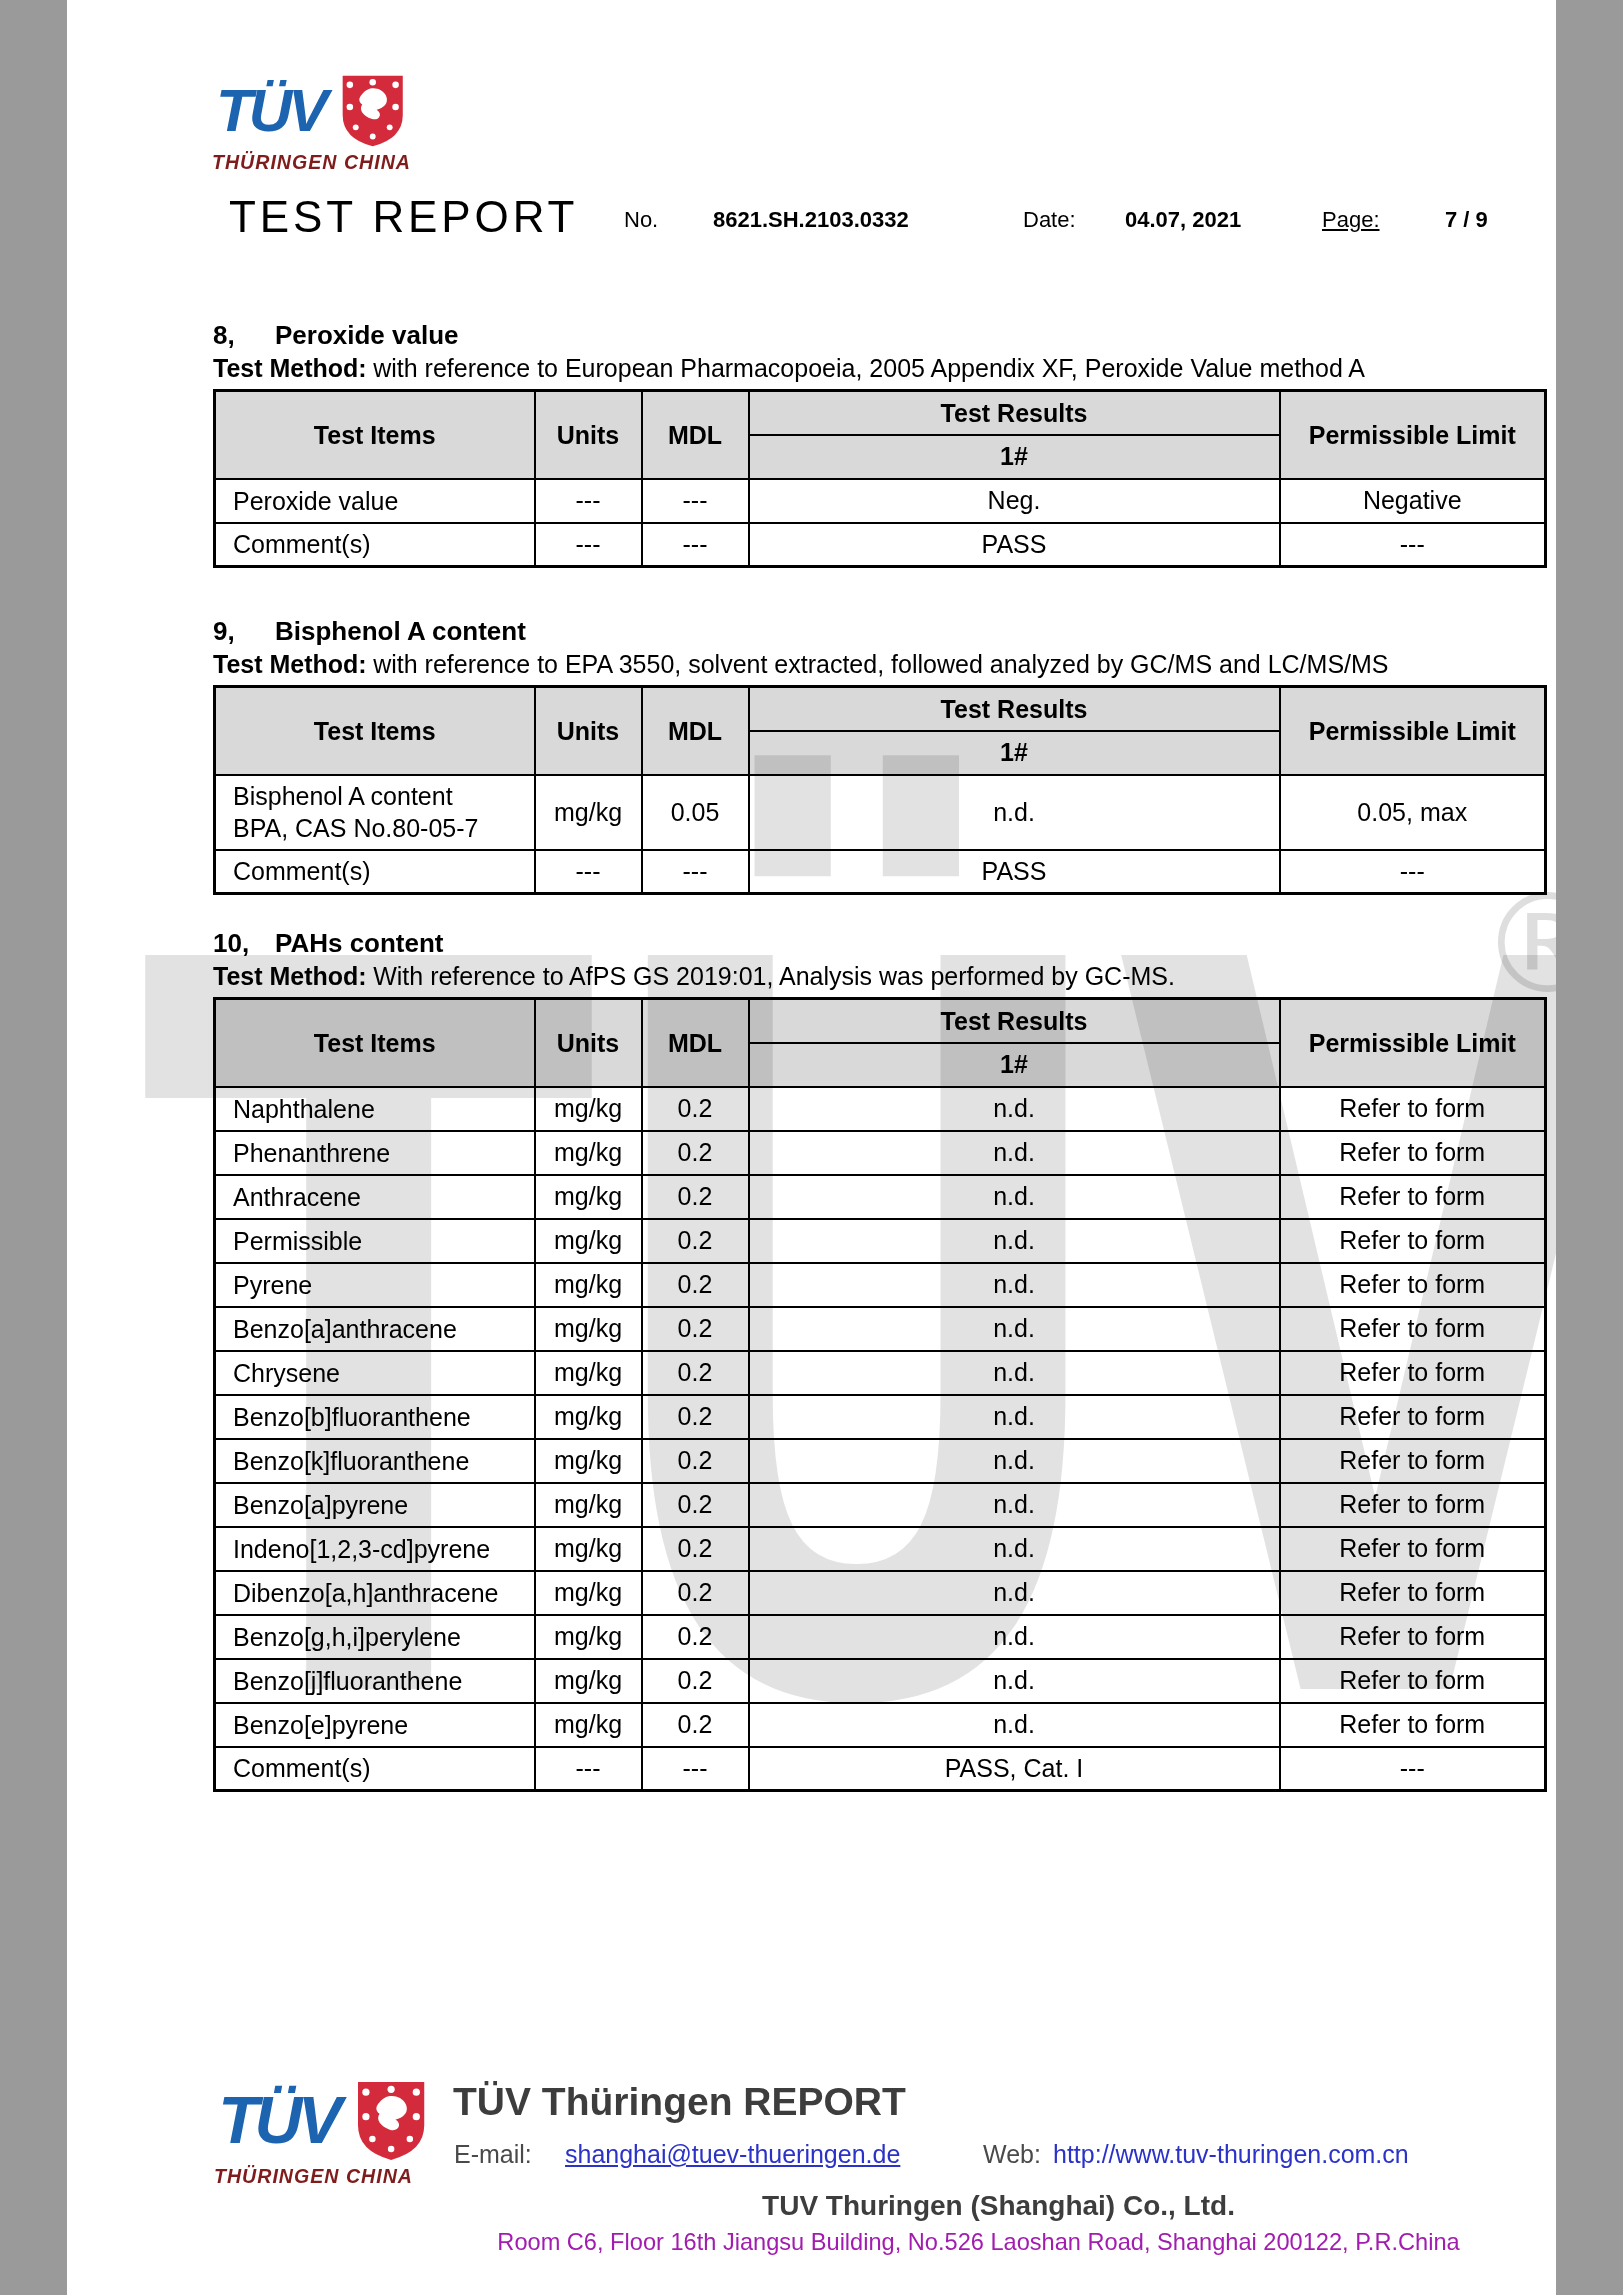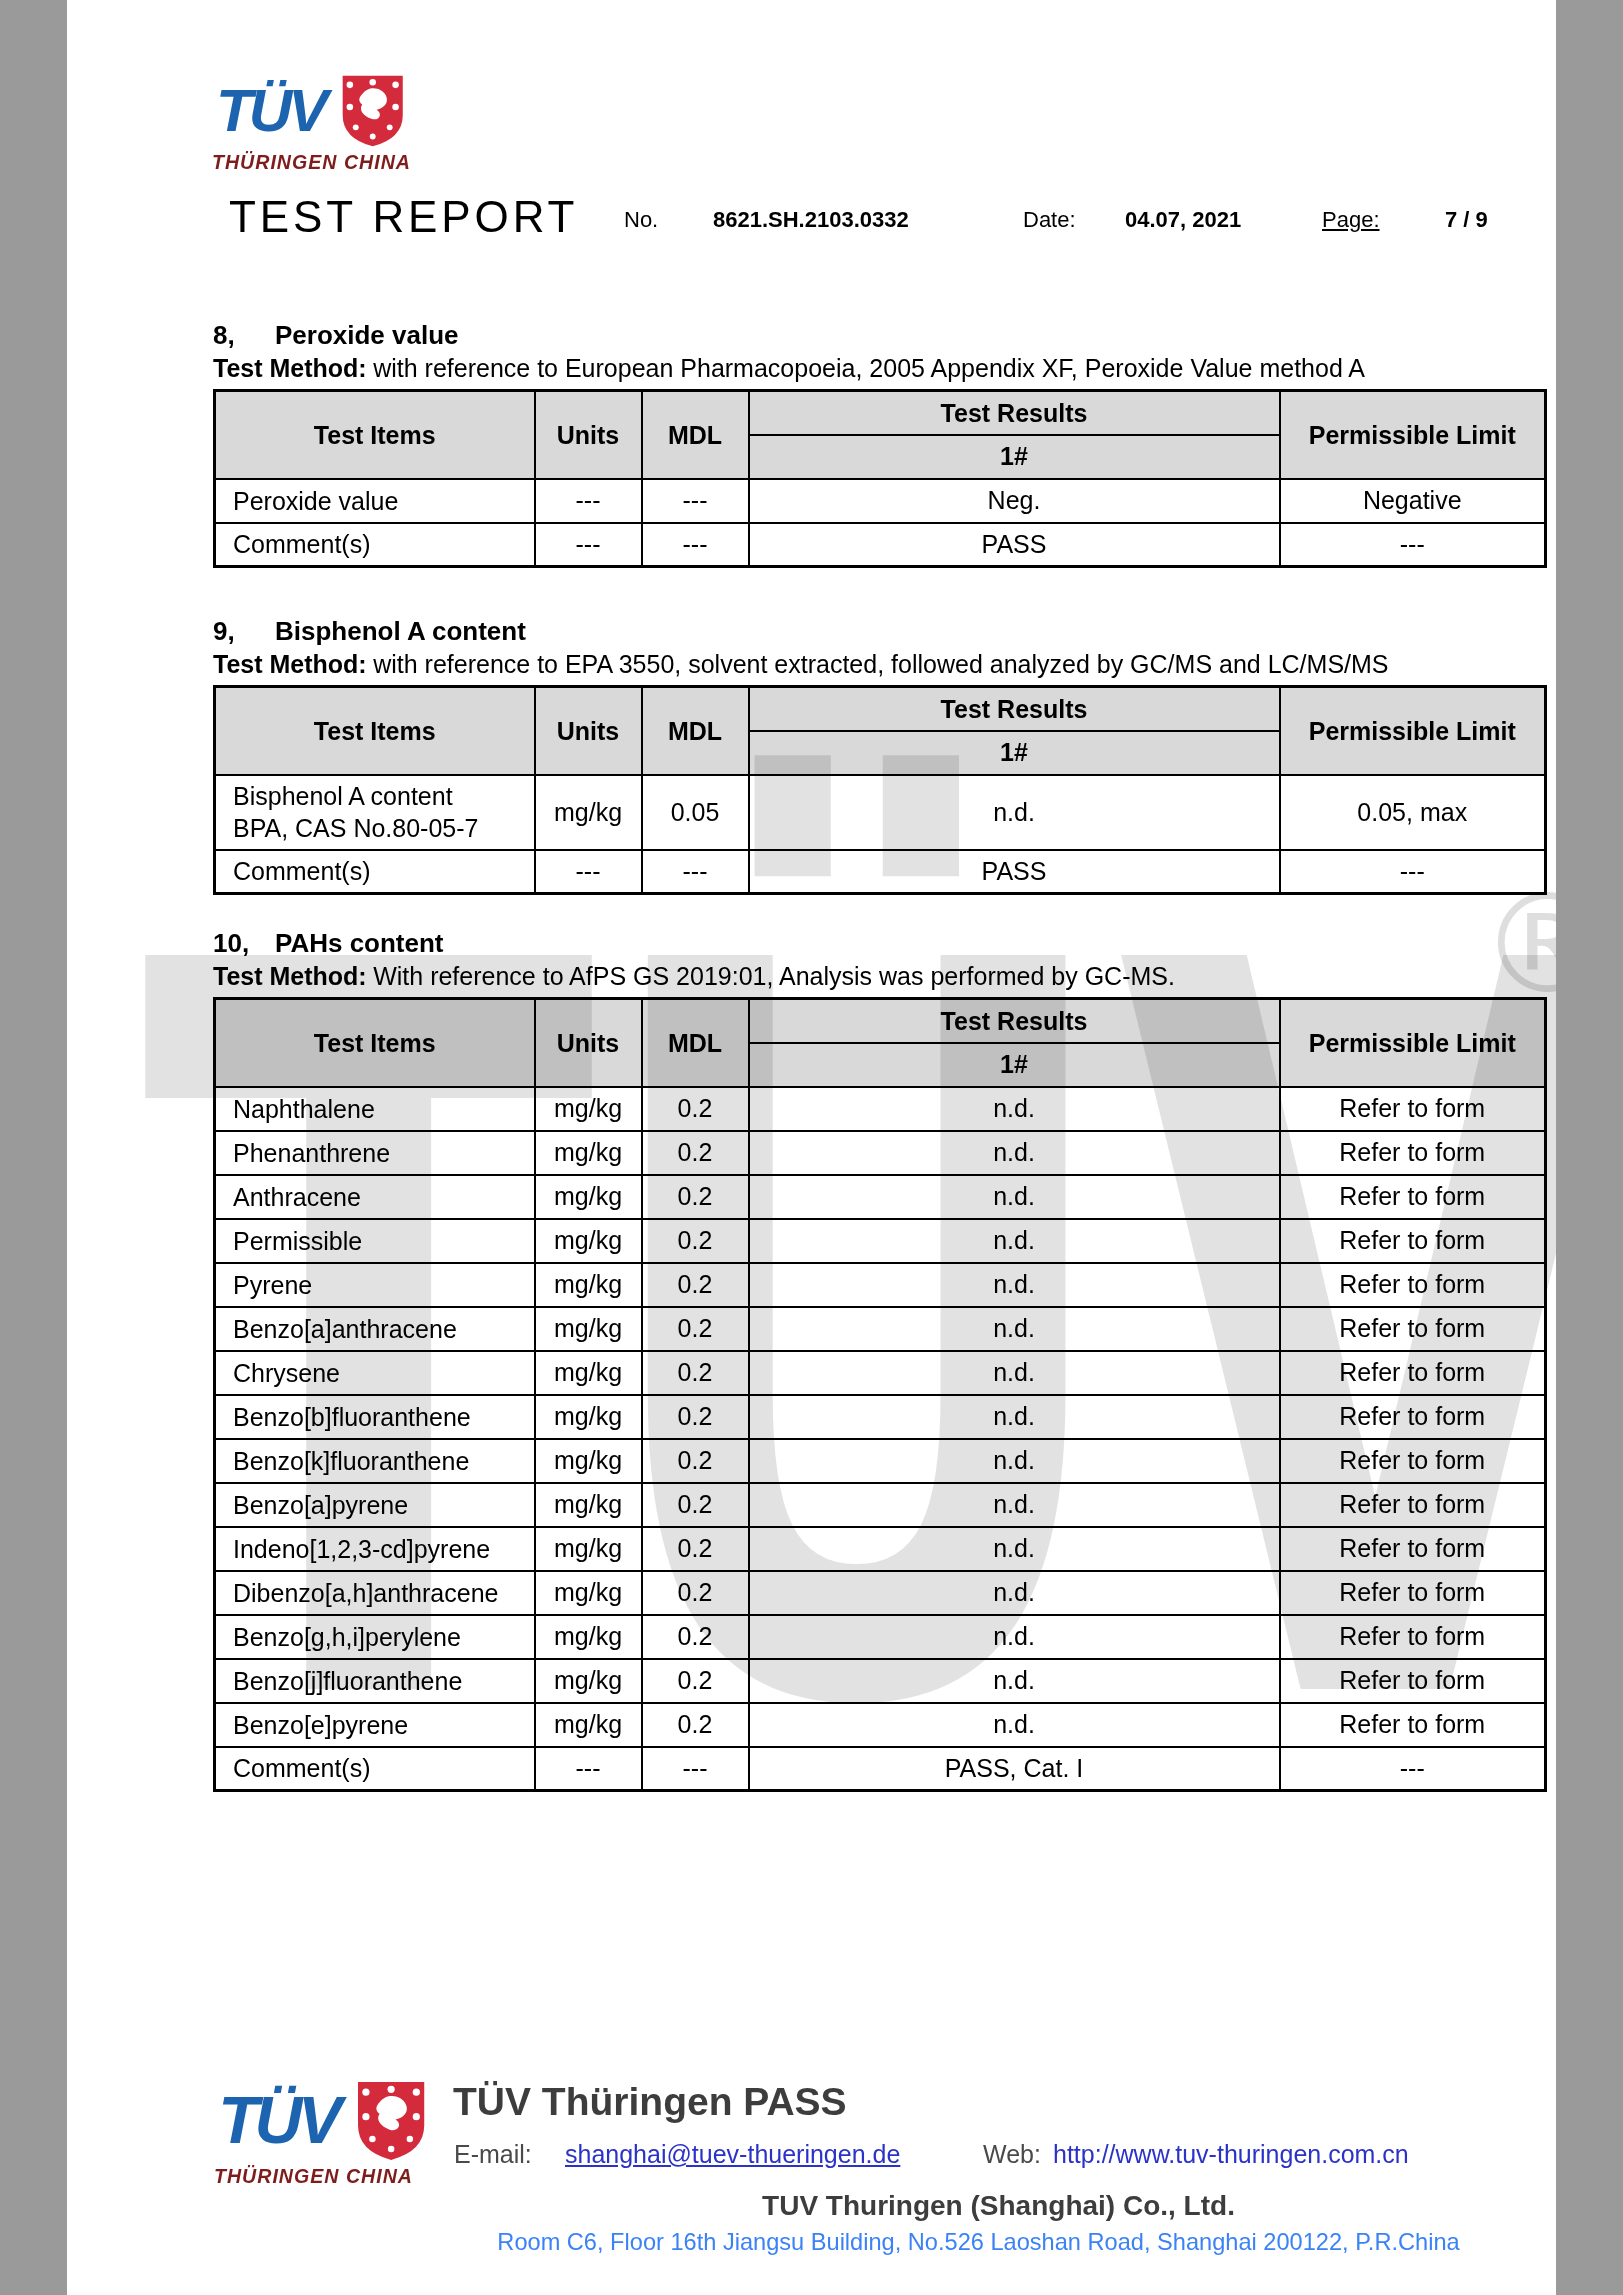--- a/index.html
+++ b/index.html
@@ -52,21 +52,21 @@
     position:absolute; left:1412px; top:865px;
     font-size:137px; color:rgba(0,0,0,0.13); font-family:"DejaVu Sans", sans-serif;
   }
 
   
   .footer-title { position:absolute; left:386px; top:2080px; font-size:39px; font-weight:bold; color:#3d3d3d; white-space:nowrap; }
   .f-line { position:absolute; font-size:25px; color:#4a4a4a; white-space:nowrap; }
   a.f-link { color:#2b32c8; }
   a.f-link.nounder { text-decoration:none; }
   .f-company { position:absolute; left:386px; top:2190px; width:1091px; text-align:center; font-size:28px; font-weight:bold; color:#3d3d3d; }
-  .f-address { position:absolute; left:366px; top:2229px; width:1091px; text-align:center; font-size:23.6px; color:#3b82f6; }
+  .f-address { position:absolute; left:366px; top:2229px; width:1091px; text-align:center; font-size:23.6px; color:#a21caf; }
 </style>
 </head>
 <body>
 
 <div class="page">
 
   <div class="logo-block" style="left:145px; top:73px;">
     <svg width="196" height="76" viewBox="0 0 300 116">
       <text x="6" y="88" font-family="Liberation Sans, sans-serif" font-size="92" font-weight="bold" font-style="italic" letter-spacing="-6" fill="#1c63b0">TÜV</text>
       <g transform="translate(200,4)">
@@ -351,21 +351,21 @@
         <circle cx="11" cy="48" r="5" fill="#fff"></circle>
         <circle cx="81" cy="48" r="5" fill="#fff"></circle>
         <circle cx="20" cy="79" r="4.5" fill="#fff"></circle>
         <circle cx="72" cy="79" r="4.5" fill="#fff"></circle>
         <circle cx="46" cy="93" r="4.5" fill="#fff"></circle>
       </g>
     </svg>
     <div class="logo-sub">THÜRINGEN CHINA</div>
   </div>
 
-  <div class="footer-title">TÜV Thüringen PASS</div>
+  <div class="footer-title">TÜV Thüringen REPORT</div>
 
   <span class="f-line" style="left:387px; top:2140px;">E-mail:</span>
   <a class="f-line f-link" href="#" style="left:498px; top:2140px;">shanghai@tuev-thueringen.de</a>
   <span class="f-line" style="left:916px; top:2140px;">Web:</span>
   <a class="f-line f-link nounder" href="#" style="left:986px; top:2140px;">http://www.tuv-thuringen.com.cn</a>
 
   <div class="f-company">TUV Thuringen (Shanghai) Co., Ltd.</div>
   <div class="f-address">Room C6, Floor 16th Jiangsu Building, No.526 Laoshan Road, Shanghai 200122, P.R.China</div>
 
 </div>

